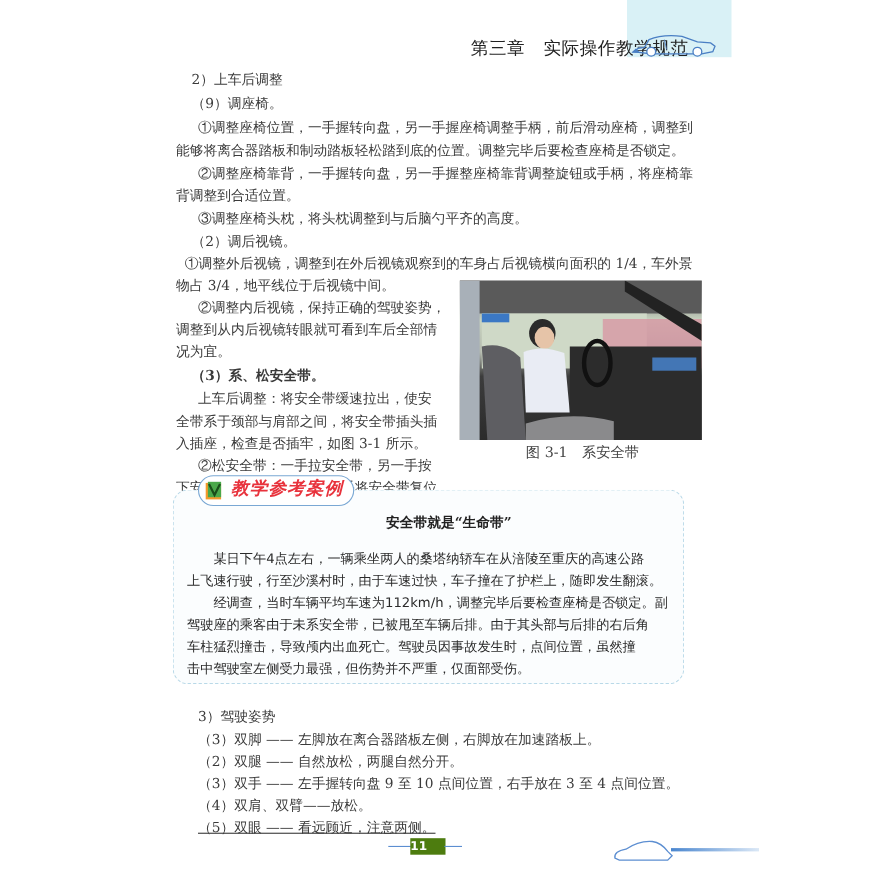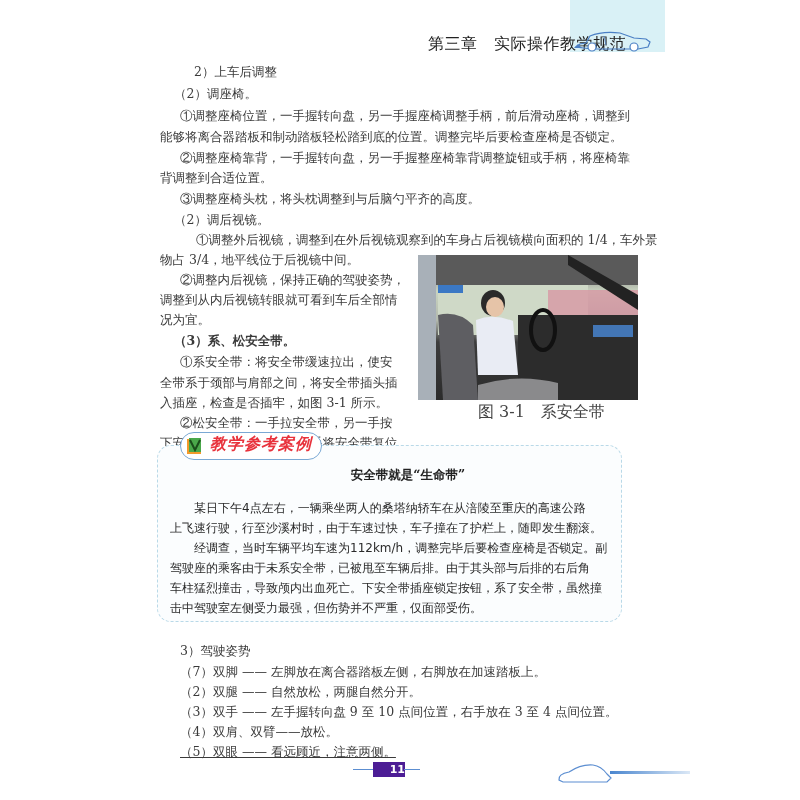--- a/index.html
+++ b/index.html
@@ -5,72 +5,72 @@
   html, body { margin:0; padding:0; }
   body { width:800px; height:800px; background:#ffffff; position:relative; overflow:hidden;
          font-family:"DejaVu Serif","Liberation Serif",serif; color:#333; }
   .header-bg { position:absolute; left:570px; top:0; width:95px; height:52px; background:#d9f1f6; }
   .header-title { position:absolute; left:428px; top:34px; font-size:16px; font-weight:normal;
                   font-family:"DejaVu Sans","Liberation Sans",sans-serif; color:#222; letter-spacing:0.5px; }
   .header-car { position:absolute; left:572px; top:30px; width:92px; height:22px; }
   .p { position:absolute; font-size:12.5px; line-height:20px; white-space:nowrap; color:#3a3a3a; }
   .photo { position:absolute; left:418px; top:255px; width:220px; height:145px; overflow:hidden;
            background:linear-gradient(180deg,#6b6b6b 0%,#8a8a8a 12%,#c9d4c0 25%,#b3b9ae 45%,#3c3c3c 60%,#2b2b2b 100%); }
-  .caption { position:absolute; left:478px; top:402px; font-size:16px; color:#444;
+  .caption { position:absolute; left:478px; top:402px; font-size:13px; color:#444;
              font-family:"DejaVu Serif","Liberation Serif",serif;text-align:right; }
   .case-box { position:absolute; left:157px; top:445px; width:463px; height:175px;
               border:1px dashed #b9d9e8; border-radius:14px; background:#fbfdfe; }
   .case-tab { position:absolute; left:180px; top:432px; width:140px; height:26px; border:1.5px solid #7aa8d4;
               border-radius:14px; background:#fff; }
   .case-tab-icon { position:absolute; left:186px; top:437px; width:18px; height:18px; }
   .case-tab-label { position:absolute; left:210px; top:434px; font-size:16px; font-weight:bold; color:#e8323c;
                     font-family:Liberation Sans, sans-serif; letter-spacing:1px; font-style:italic; }
   .case-title { position:absolute; left:0; width:800px; top:467px; text-align:center; font-size:12.5px;
                 font-weight:bold; color:#222; padding-left:8px; }
   .cp { position:absolute; font-size:12px; line-height:20px; white-space:nowrap; color:#2a2a2a;
         font-family:"DejaVu Sans","Liberation Sans",sans-serif; }
   .footer-line-l { position:absolute; left:353px; top:769px; width:22px; height:1px; background:#5c8ed1; }
   .footer-line-r { position:absolute; left:404px; top:769px; width:16px; height:1px; background:#5c8ed1; }
-  .page-num { position:absolute; left:373px; top:762px; width:32px; height:15px; background:#4c1d95; color:#fff;
-              font-size:11px; font-weight:bold; text-align:right; line-height:15px;
+  .page-num { position:absolute; left:373px; top:762px; width:32px; height:15px; background:#4d7c0f; color:#fff;
+              font-size:11px; font-weight:bold; text-align:left; line-height:15px;
               font-family:"DejaVu Sans","Liberation Sans",sans-serif; }
   .footer-car { position:absolute; left:555px; top:760px; width:70px; height:26px; }
   .footer-bar { position:absolute; left:610px; top:771px; width:80px; height:3px;
                 background:linear-gradient(90deg,#4a86cf,#dbe8f6); }
 </style>
 </head>
 <body>
 
 <div class="header-bg"></div>
 <div class="header-title">第三章　实际操作教学规范</div>
 <svg class="header-car" viewBox="0 0 92 22">
   <path d="M4 17 L8 14 L14 13 L18 6 Q30 1 48 3 L62 8 L74 9 L78 12 L76 17 L66 19 L20 19 Z" fill="none" stroke="#4a7fc4" stroke-width="1.2"></path>
   <circle cx="20" cy="17" r="4" fill="#fff" stroke="#4a7fc4" stroke-width="1.2"></circle>
   <circle cx="62" cy="17" r="4" fill="#fff" stroke="#4a7fc4" stroke-width="1.2"></circle>
   <path d="M2 18 L6 14 L10 18 Z" fill="#4a7fc4"></path>
   <line x1="32" y1="6" x2="34" y2="15" stroke="#4a7fc4" stroke-width="0.8"></line>
 </svg>
 
-<div class="p" style="left:174px;top:62px;margin-left:20px;">2）上车后调整</div>
-<div class="p" style="left:174px;top:84px;">（2）调座椅。</div>
+<div class="p" style="left:174px;top:62px;">2）上车后调整</div>
+<div class="p" style="left:174px;top:84px;">（9）调座椅。</div>
 <div class="p" style="left:180px;top:106px;">①调整座椅位置，一手握转向盘，另一手握座椅调整手柄，前后滑动座椅，调整到</div>
 <div class="p" style="left:160px;top:127px;">能够将离合器踏板和制动踏板轻松踏到底的位置。调整完毕后要检查座椅是否锁定。</div>
 <div class="p" style="left:180px;top:148px;">②调整座椅靠背，一手握转向盘，另一手握整座椅靠背调整旋钮或手柄，将座椅靠</div>
 <div class="p" style="left:160px;top:168px;">背调整到合适位置。</div>
 <div class="p" style="left:180px;top:189px;">③调整座椅头枕，将头枕调整到与后脑勺平齐的高度。</div>
 
 <div class="p" style="left:174px;top:210px;">（2）调后视镜。</div>
-<div class="p" style="left:196px;top:230px;text-align:center;">①调整外后视镜，调整到在外后视镜观察到的车身占后视镜横向面积的 1/4，车外景</div>
+<div class="p" style="left:168px;top:230px;text-align:center;">①调整外后视镜，调整到在外后视镜观察到的车身占后视镜横向面积的 1/4，车外景</div>
 <div class="p" style="left:160px;top:250px;">物占 3/4，地平线位于后视镜中间。</div>
 <div class="p" style="left:180px;top:270px;">②调整内后视镜，保持正确的驾驶姿势，</div>
 <div class="p" style="left:160px;top:290px;">调整到从内后视镜转眼就可看到车后全部情</div>
 <div class="p" style="left:160px;top:310px;">况为宜。</div>
 
 <div class="p" style="left:174px;top:331px;font-weight:bold;">（3）系、松安全带。</div>
-<div class="p" style="left:180px;top:352px;">①系安全带：将安全带缓速拉出，使安</div>
+<div class="p" style="left:180px;top:352px;">上车后调整：将安全带缓速拉出，使安</div>
 <div class="p" style="left:160px;top:373px;">全带系于颈部与肩部之间，将安全带插头插</div>
 <div class="p" style="left:160px;top:393px;">入插座，检查是否插牢，如图 3-1 所示。</div>
 <div class="p" style="left:180px;top:413px;">②松安全带：一手拉安全带，另一手按</div>
 <div class="p" style="left:160px;top:433px;">下安全带插座锁定按钮，双手将安全带复位。</div>
 
 <div class="photo">
   <svg width="220" height="145" viewBox="0 0 220 145">
     <rect x="0" y="0" width="220" height="30" fill="#5a5a5a"></rect>
     <rect x="20" y="30" width="150" height="50" fill="#cfd9c7"></rect>
     <rect x="130" y="35" width="90" height="45" fill="#d88fa0" opacity="0.7"></rect>
@@ -95,25 +95,25 @@
   <rect x="1" y="2" width="14" height="15" fill="#f39a2b"></rect>
   <rect x="3" y="1" width="12" height="14" fill="#4aa84a"></rect>
   <path d="M4 3 L9 13 L14 3" fill="none" stroke="#1a4d1a" stroke-width="2"></path>
 </svg>
 <div class="case-tab-label">教学参考案例</div>
 <div class="case-title">安全带就是“生命带”</div>
 <div class="cp" style="left:170px;top:498px;text-align:right;">　　某日下午4点左右，一辆乘坐两人的桑塔纳轿车在从涪陵至重庆的高速公路</div>
 <div class="cp" style="left:170px;top:518px;">上飞速行驶，行至沙溪村时，由于车速过快，车子撞在了护栏上，随即发生翻滚。</div>
 <div class="cp" style="left:170px;top:538px;">　　经调查，当时车辆平均车速为112km/h，调整完毕后要检查座椅是否锁定。副</div>
 <div class="cp" style="left:170px;top:558px;">驾驶座的乘客由于未系安全带，已被甩至车辆后排。由于其头部与后排的右后角</div>
-<div class="cp" style="left:170px;top:578px;">车柱猛烈撞击，导致颅内出血死亡。下安全带插座锁定按钮，系了安全带，虽然撞</div>
+<div class="cp" style="left:170px;top:578px;">车柱猛烈撞击，导致颅内出血死亡。驾驶员因事故发生时，点间位置，虽然撞</div>
 <div class="cp" style="left:170px;top:598px;">击中驾驶室左侧受力最强，但伤势并不严重，仅面部受伤。</div>
 
 <div class="p" style="left:180px;top:641px;">3）驾驶姿势</div>
-<div class="p" style="left:180px;top:662px;">（7）双脚 —— 左脚放在离合器踏板左侧，右脚放在加速踏板上。</div>
+<div class="p" style="left:180px;top:662px;">（3）双脚 —— 左脚放在离合器踏板左侧，右脚放在加速踏板上。</div>
 <div class="p" style="left:180px;top:682px;">（2）双腿 —— 自然放松，两腿自然分开。</div>
 <div class="p" style="left:180px;top:702px;">（3）双手 —— 左手握转向盘 9 至 10 点间位置，右手放在 3 至 4 点间位置。</div>
 <div class="p" style="left:180px;top:722px;">（4）双肩、双臂——放松。</div>
 <div class="p" style="left:180px;top:742px;text-decoration:underline;">（5）双眼 —— 看远顾近，注意两侧。</div>
 
 <div class="footer-line-l"></div>
 <div class="page-num">11</div>
 <div class="footer-line-r"></div>
 <svg class="footer-car" viewBox="0 0 70 26">
   <path d="M4 20 Q3 14 14 12 Q26 4 38 5 Q46 6 52 14 L56 18 L52 22 L8 22 Z" fill="none" stroke="#5c8ed1" stroke-width="1.2"></path>

